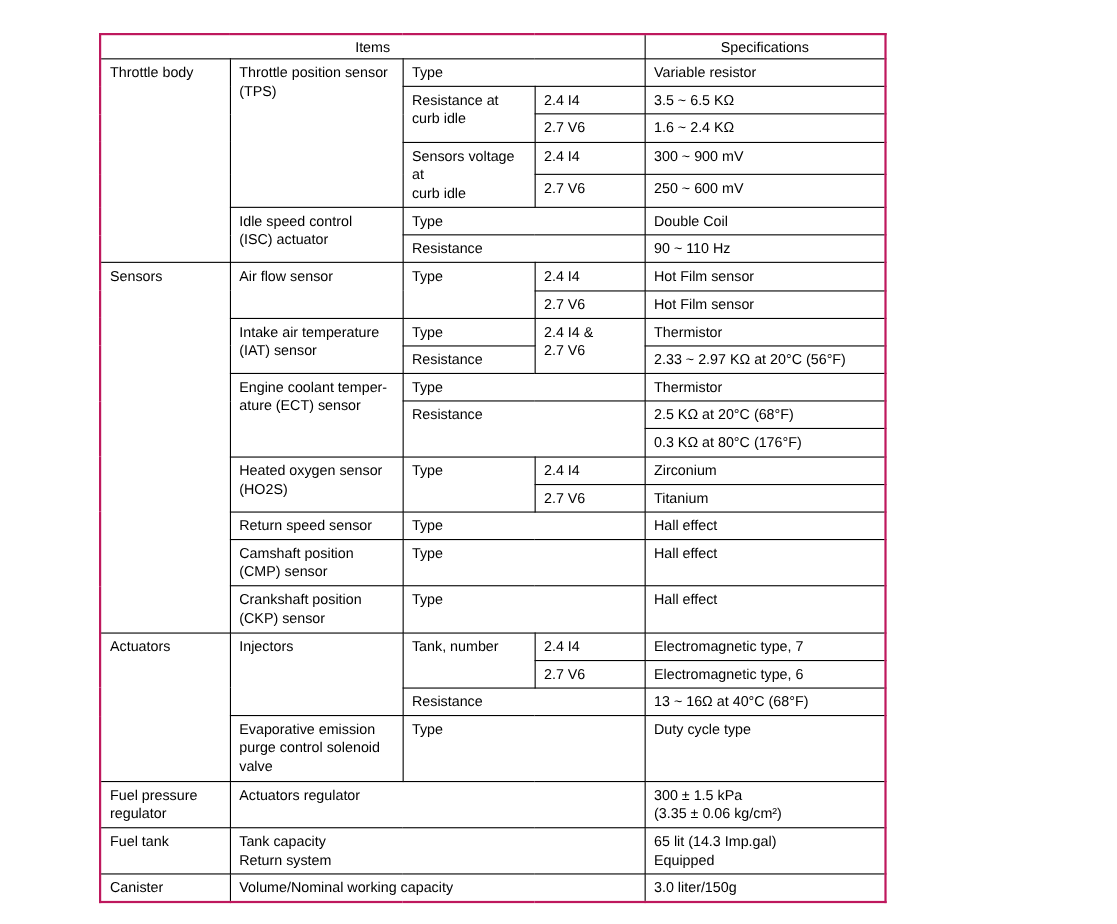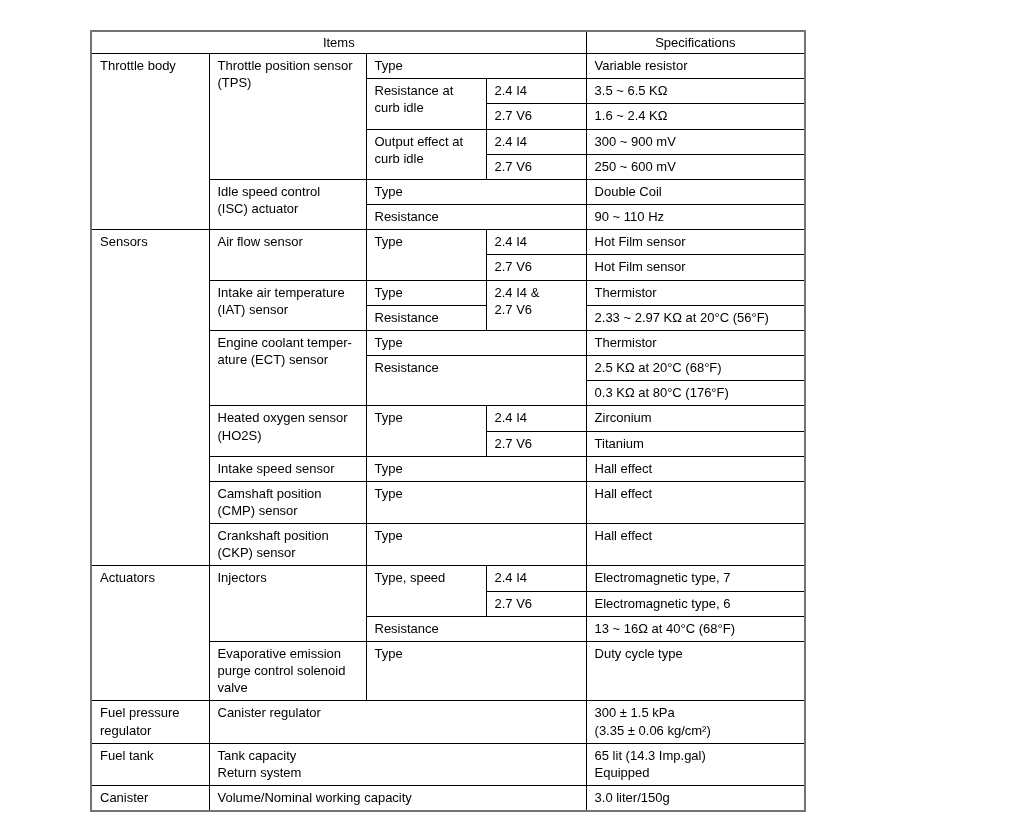--- a/index.html
+++ b/index.html
@@ -15,21 +15,21 @@
   }
   .table-wrap {
     position: absolute;
     left: 90px;
     top: 30px;
   }
   table.spec {
     border-collapse: collapse;
     table-layout: fixed;
     width: 714px;
-    border: 2px solid #737373;
+    border: 2px solid #be185d;
   }
   .spec th, .spec td {
     border: 1px solid #000;
     padding: 3px 8px 4px 8px;
     font-size: 13px;
     line-height: 1.32;
     vertical-align: top;
     text-align: left;
     font-weight: 400;
     white-space: pre-line;
@@ -73,21 +73,21 @@
       <td rowspan="2">Resistance at
 curb idle</td>
       <td>2.4 I4</td>
       <td>3.5 ~ 6.5 KΩ</td>
     </tr>
     <tr>
       <td>2.7 V6</td>
       <td>1.6 ~ 2.4 KΩ</td>
     </tr>
     <tr>
-      <td rowspan="2">Output effect at
+      <td rowspan="2">Sensors voltage at
 curb idle</td>
       <td>2.4 I4</td>
       <td>300 ~ 900 mV</td>
     </tr>
     <tr>
       <td>2.7 V6</td>
       <td>250 ~ 600 mV</td>
     </tr>
     <tr>
       <td rowspan="2">Idle speed control
@@ -140,40 +140,40 @@
 (HO2S)</td>
       <td rowspan="2">Type</td>
       <td>2.4 I4</td>
       <td>Zirconium</td>
     </tr>
     <tr>
       <td>2.7 V6</td>
       <td>Titanium</td>
     </tr>
     <tr>
-      <td>Intake speed sensor</td>
+      <td>Return speed sensor</td>
       <td colspan="2">Type</td>
       <td>Hall effect</td>
     </tr>
     <tr>
       <td>Camshaft position
 (CMP) sensor</td>
       <td colspan="2">Type</td>
       <td>Hall effect</td>
     </tr>
     <tr>
       <td>Crankshaft position
 (CKP) sensor</td>
       <td colspan="2">Type</td>
       <td>Hall effect</td>
     </tr>
     <tr>
       <td rowspan="4">Actuators</td>
       <td rowspan="3">Injectors</td>
-      <td rowspan="2">Type, speed</td>
+      <td rowspan="2">Tank, number</td>
       <td>2.4 I4</td>
       <td>Electromagnetic type, 7</td>
     </tr>
     <tr>
       <td>2.7 V6</td>
       <td>Electromagnetic type, 6</td>
     </tr>
     <tr>
       <td colspan="2">Resistance</td>
       <td>13 ~ 16Ω at 40°C (68°F)</td>
@@ -181,21 +181,21 @@
     <tr>
       <td>Evaporative emission
 purge control solenoid
 valve</td>
       <td colspan="2">Type</td>
       <td>Duty cycle type</td>
     </tr>
     <tr>
       <td>Fuel pressure
 regulator</td>
-      <td colspan="3">Canister regulator</td>
+      <td colspan="3">Actuators regulator</td>
       <td>300 ± 1.5 kPa
 (3.35 ± 0.06 kg/cm²)</td>
     </tr>
     <tr>
       <td>Fuel tank</td>
       <td colspan="3">Tank capacity
 Return system</td>
       <td>65 lit (14.3 Imp.gal)
 Equipped</td>
     </tr>

